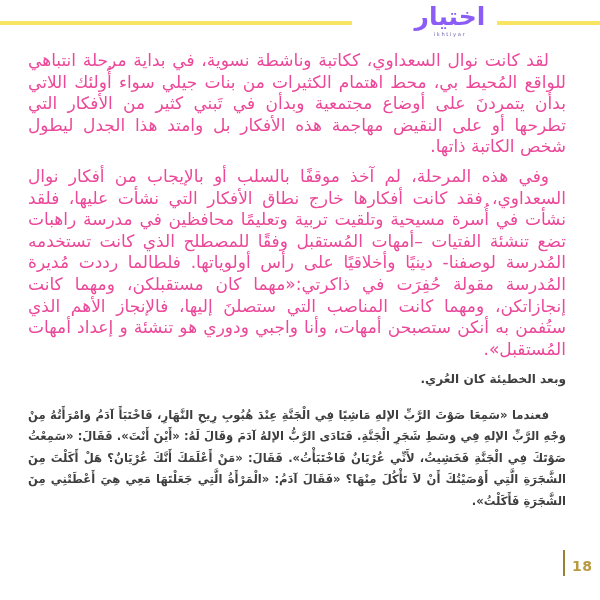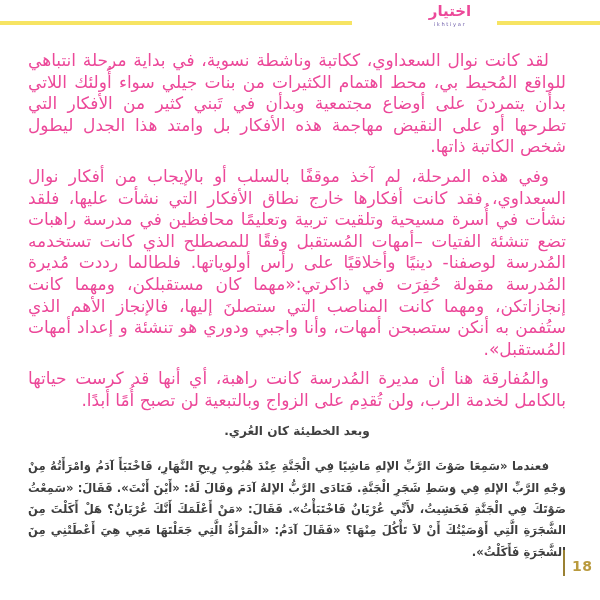--- a/index.html
+++ b/index.html
@@ -36,23 +36,23 @@
     position: absolute;
     top: 4px;
     left: 409px;
     width: 82px;
     height: 36px;
     text-align: center;
     direction: rtl;
   }
   .brand-mark {
     font-family: "DejaVu Sans", "Liberation Sans", sans-serif;
-    font-size: 15px;
+    font-size: 25px;
     font-weight: bold;
-    color: #ec4899;
+    color: #8b5cf6;
     line-height: 1.05;
     letter-spacing: 0px;
     white-space: nowrap;
   }
   .brand-sub {
     font-family: "DejaVu Sans", "Liberation Sans", sans-serif;
     font-size: 5.2px;
     color: #6b5aa8;
     letter-spacing: 1.6px;
     direction: ltr;
@@ -80,21 +80,20 @@
     text-indent: 17px;
     color: #ec4899;
   }
 
   .para + .para { margin-top: 8px; }
 
   .section-lead {
     font-size: 12.1px;
     line-height: 21.6px;
     margin: 9px 0 0 0;
-    text-align: center;
     font-weight: bold;
     color: #3f3f3f;
   }
 
   .scripture {
     font-size: 11.6px;
     line-height: 21.4px;
     margin: 14px 0 0 0;
     text-align: justify;
     text-indent: 17px;
@@ -139,21 +138,20 @@
   <div class="brand">
     <div class="brand-mark">اختيار</div>
     <div class="brand-sub">ikhtiyar</div>
   </div>
 </div>
 
 <div class="content">
 
   <p class="para">لقد كانت نوال السعداوي، ككاتبة وناشطة نسوية، في بداية مرحلة انتباهي للواقع المُحيط بي، محط اهتمام الكثيرات من بنات جيلي سواء أُولئك اللاتي بدأن يتمردنَ على أوضاع مجتمعية وبدأن في تَبني كثير من الأفكار التي تطرحها أو على النقيض مهاجمة هذه الأفكار بل وامتد هذا الجدل ليطول شخص الكاتبة ذاتها.</p>
   <p class="para">وفي هذه المرحلة، لم آخذ موقفًا بالسلب أو بالإيجاب من أفكار نوال السعداوي، فقد كانت أفكارها خارج نطاق الأفكار التي نشأت عليها، فلقد نشأت في أُسرة مسيحية وتلقيت تربية وتعليمًا محافظين في مدرسة راهبات تضع تنشئة الفتيات –أمهات المُستقبل وفقًا للمصطلح الذي كانت تستخدمه المُدرسة لوصفنا- دينيًا وأخلاقيًا على رأس أولوياتها. فلطالما رددت مُديرة المُدرسة مقولة حُفِرَت في ذاكرتي:«مهما كان مستقبلكن، ومهما كانت إنجازاتكن، ومهما كانت المناصب التي ستصلنَ إليها، فالإنجاز الأهم الذي ستُفمن به أنكن ستصبحن أمهات، وأنا واجبي ودوري هو تنشئة و إعداد أمهات المُستقبل».</p>
-  <p class="para">والمُفارقة هنا أن مديرة المُدرسة كانت راهبة، أي أنها قد كرست حياتها بالكامل لخدمة الرب، ولن تُقدِم على الزواج وبالتبعية لن تصبح أُمًا أبدًا.</p>
 
   <p class="section-lead">وبعد الخطيئة كان العُري.</p>
 
   <p class="scripture">فعندما «سَمِعَا صَوْتَ الرَّبِّ الإلهِ مَاشِيًا فِي الْجَنَّةِ عِنْدَ هُبُوبِ رِيحِ النَّهَارِ، فَاخْتَبَأَ آدَمُ وَامْرَأَتُهُ مِنْ وَجْهِ الرَّبِّ الإلهِ فِي وَسَطِ شَجَرِ الْجَنَّةِ. فَنَادَى الرَّبُّ الإلهُ آدَمَ وَقَالَ لَهُ: «أَيْنَ أَنْتَ». فَقَالَ: «سَمِعْتُ صَوْتَكَ فِي الْجَنَّةِ فَخَشِيتُ، لأَنِّي عُرْيَانٌ فَاخْتَبَأْتُ». فَقَالَ: «مَنْ أَعْلَمَكَ أَنَّكَ عُرْيَانٌ؟ هَلْ أَكَلْتَ مِنَ الشَّجَرَةِ الَّتِي أَوْصَيْتُكَ أَنْ لاَ تَأْكُلَ مِنْهَا؟ «فَقَالَ آدَمُ: «الْمَرْأَةُ الَّتِي جَعَلْتَهَا مَعِي هِيَ أَعْطَتْنِي مِنَ الشَّجَرَةِ فَأَكَلْتُ».</p>
 
 </div>
 
 <div class="page-footer">
   <div class="footer-divider"></div>
   <div class="page-number">18</div>

